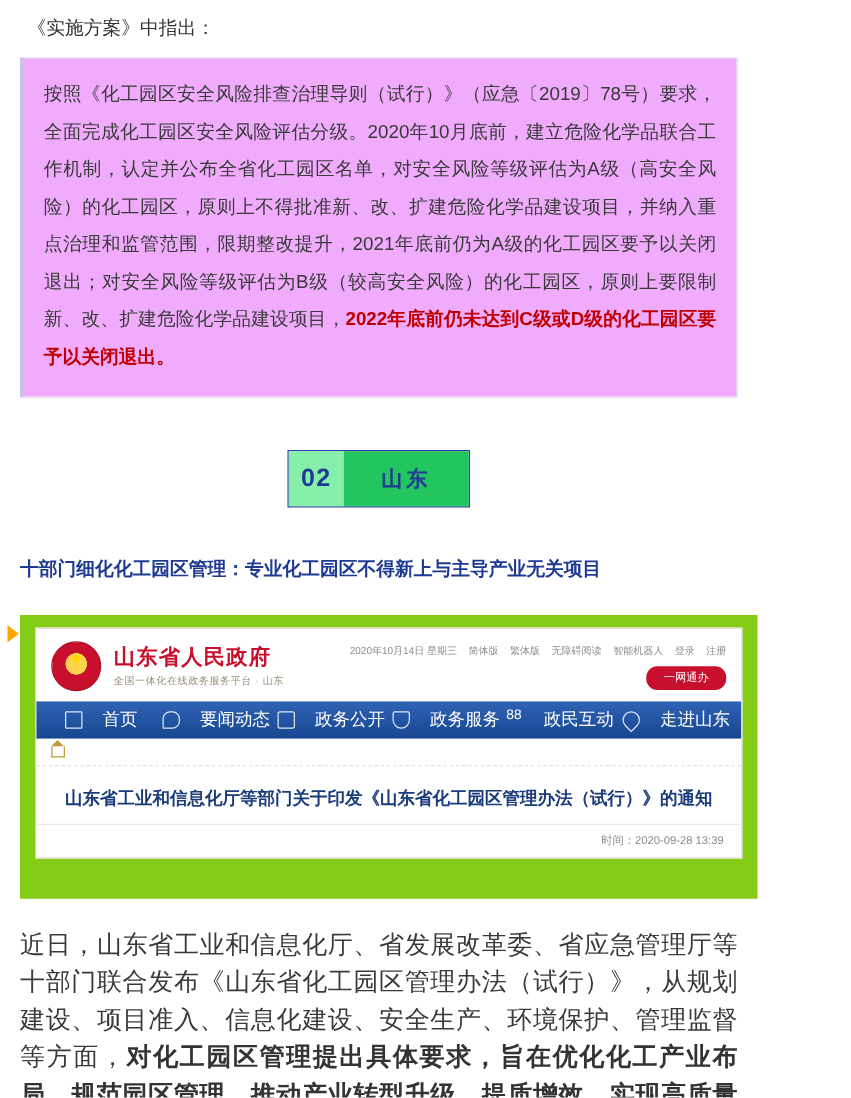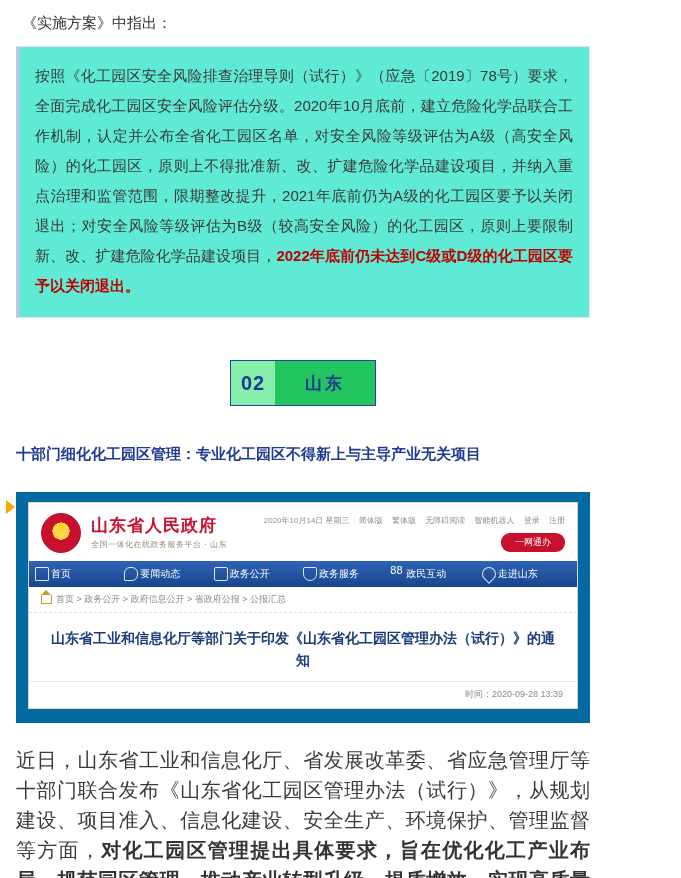--- a/index.html
+++ b/index.html
@@ -28,21 +28,21 @@
     color: #333;
     padding: 10px 22px 4px 22px;
     line-height: 26px;
   }
   .quote-box {
     margin: 6px 16px 0 16px;
     border-left: 3px solid #c9c1e8;
     border-right: 1px solid #e7e3f5;
     border-top: 1px solid #e7e3f5;
     border-bottom: 1px solid #e7e3f5;
-    background: #5eead4;
+    background: #f0abfc;
     padding: 14px 16px 16px 16px;
     box-sizing: border-box;
   }
   .quote-box p {
     margin: 0;
     font-size: 15px;
     line-height: 30px;
     color: #3a3a3a;
     text-align: justify;
     text-justify: inter-ideograph;
@@ -89,29 +89,28 @@
   }
 
   
   .headline {
     margin: 38px 0 0 6px;
     padding: 0 10px;
     font-size: 15px;
     font-weight: bold;
     color: #1f3a93;
     line-height: 24px;
-    font-family: Liberation Mono, monospace;
   }
 
   
   .shot-wrap {
-    margin: 24px 16px 0 16px;
-    position: relative;
-    background: #0369a1;
-    padding: 10px 12px 14px 12px;
+    margin: 24px 0 0 16px;
+    position: relative;
+    background: #84cc16;
+    padding: 10px 12px 32px 12px;
     box-sizing: border-box;
   }
   .play-marker {
     position: absolute;
     left: -10px;
     top: 8px;
     width: 0; height: 0;
     border-left: 9px solid #ffa500;
     border-top: 7px solid transparent;
     border-bottom: 7px solid transparent;
@@ -182,26 +181,26 @@
   .gov-nav {
     background: linear-gradient(#2f63b5, #17468f);
     display: flex;
     align-items: center;
     padding: 6px 6px;
     color: #fff;
   }
   .gov-nav .item {
     flex: 1;
     text-align: center;
-    font-size: 10px;
+    font-size: 14px;
     color: #ffffff;
     display: flex;
     align-items: center;
-    justify-content: flex-start;
-    gap: 2px;
+    justify-content: center;
+    gap: 16px;
     white-space: nowrap;
   }
   .gov-nav .gi {
     display: inline-block;
     width: 12px; height: 12px;
     border: 1px solid rgba(255,255,255,.85);
     border-radius: 2px;
     position: relative;
   }
   .gov-nav .gi.home { border-radius: 1px; }
@@ -353,21 +352,20 @@
             <span>政民互动</span>
           </div>
         <div class="item">
             <span class="gi loc"></span>
             <span>走进山东</span>
           </div>
       </div>
 
       <div class="crumb">
         <span class="home-ic"></span>
-        <span>首页 &gt; 政务公开 &gt; 政府信息公开 &gt; 省政府公报 &gt; 公报汇总</span>
       </div>
 
       <div class="doc-title">山东省工业和信息化厅等部门关于印发《山东省化工园区管理办法（试行）》的通知</div>
 
 
       <div class="doc-date">时间：2020-09-28 13:39</div>
     </div>
   </div>
 
   <div class="body-p"><span>近日，山东省工业和信息化厅、省发展改革委、省应急管理厅等十部门联合发布《山东省化工园区管理办法（试行）》，从规划建设、项目准入、信息化建设、安全生产、环境保护、管理监督等方面，</span><span class="bold-dark">对化工园区管理提出具体要求，旨在优化化工产业布局，规范园区管理，推动产业转型升级、提质增效，实现高质量发展。</span></div>

